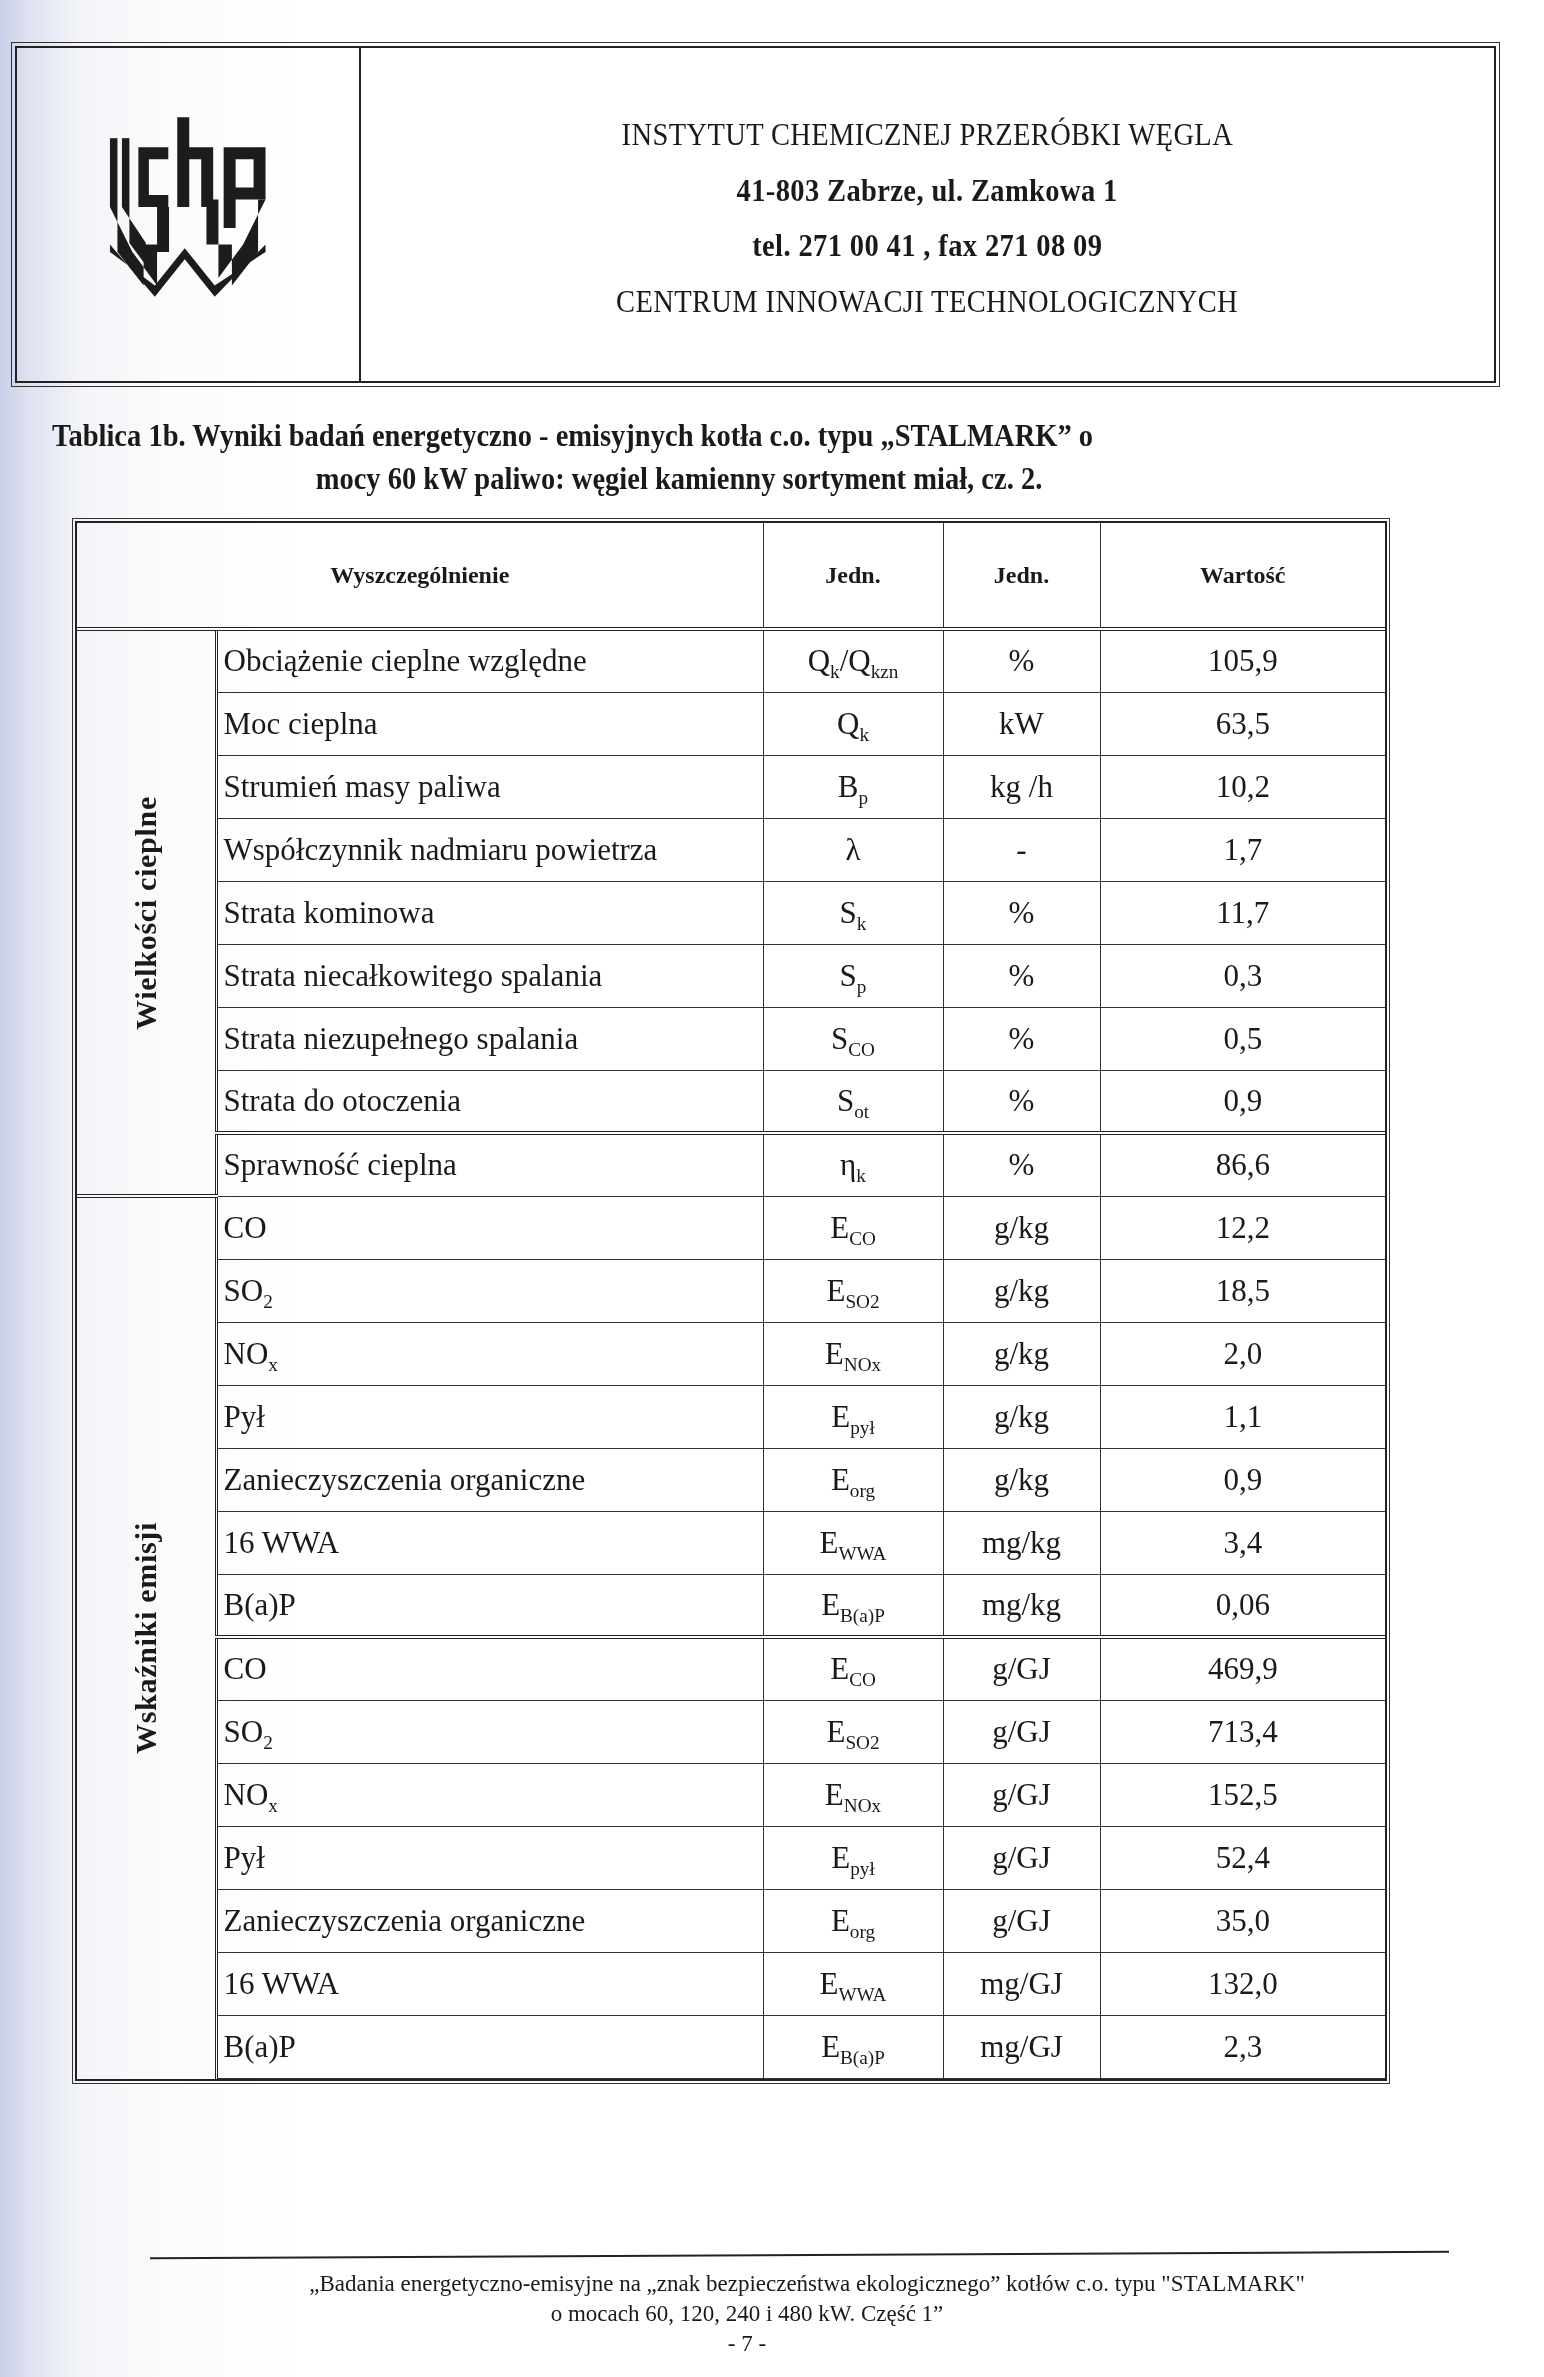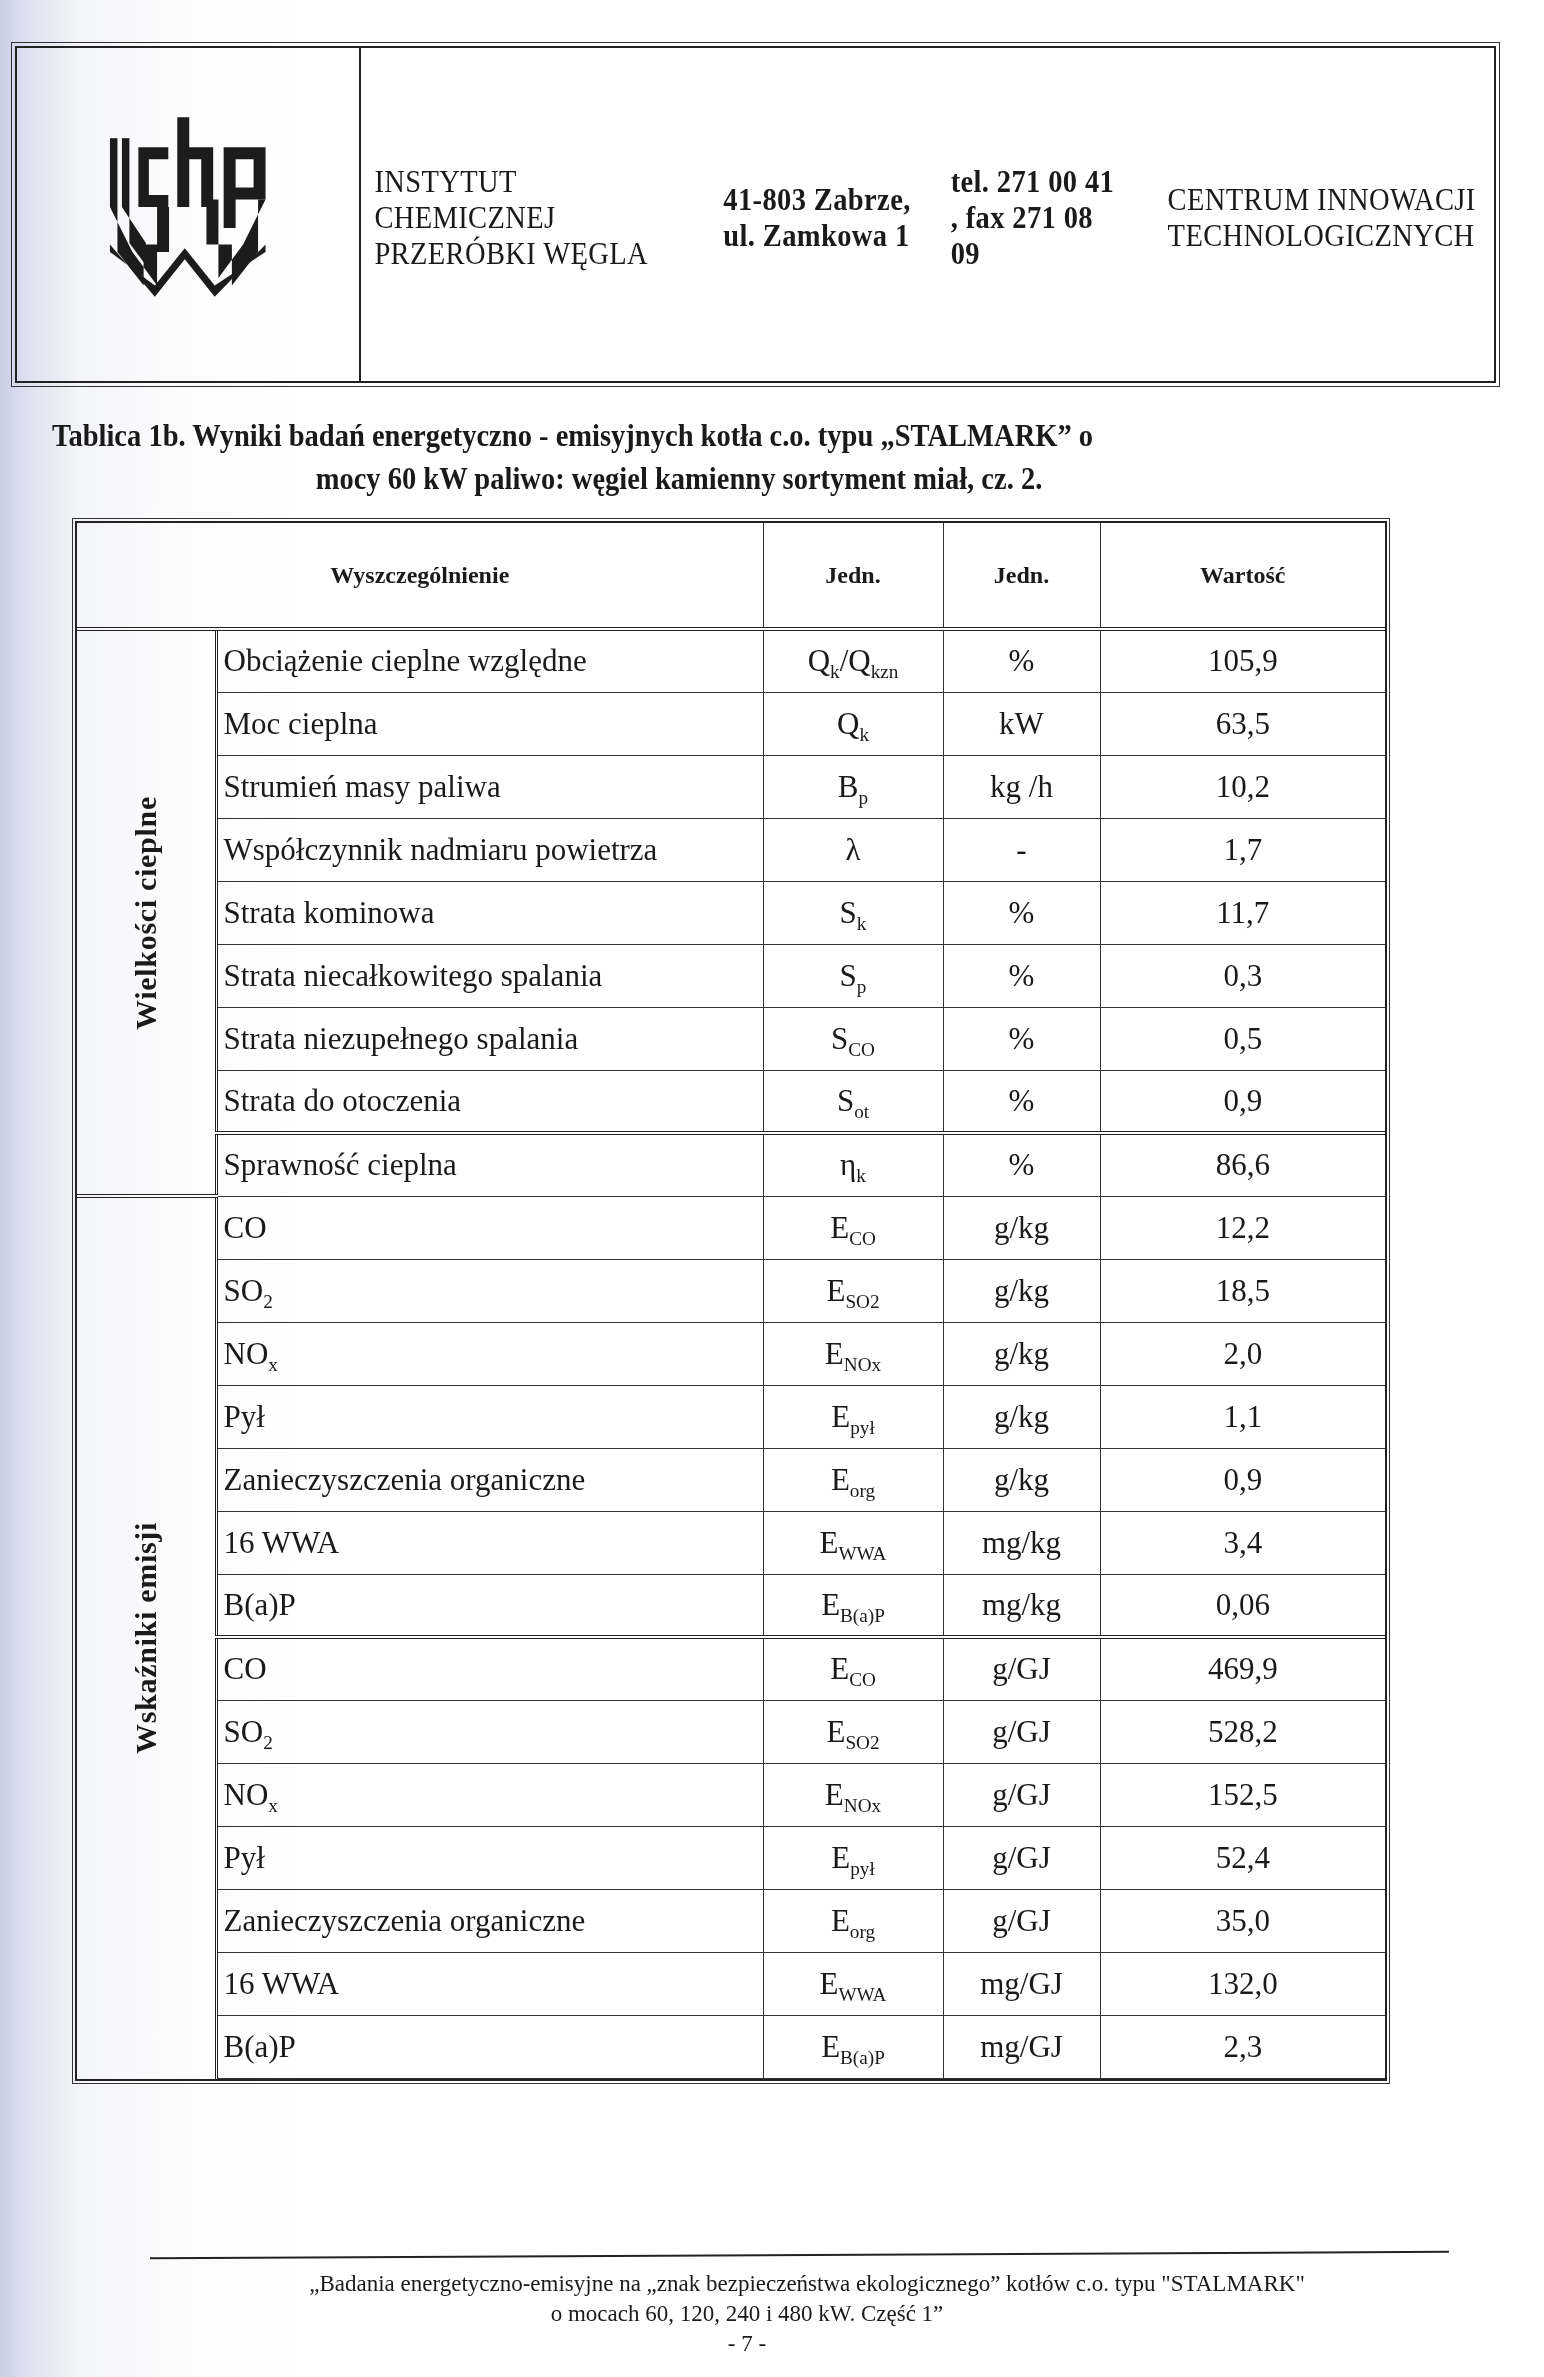--- a/index.html
+++ b/index.html
@@ -16,21 +16,21 @@
     border: 2.2px solid #222; box-sizing: border-box;
     outline: 1.5px solid #333; outline-offset: 3px;
     display: flex;
   }
   .logo-cell {
     width: 344px; border-right: 2.2px double #222; box-sizing: border-box;
     display: flex; align-items: center; justify-content: center;
   }
   .logo-cell svg { width: 187px; height: 180px; margin-top: -15px; }
   .lh-text {
-    flex: 1; display: flex; flex-direction: row; align-items: center; justify-content: center;
+    flex: 1; display: flex; flex-direction: column; align-items: center; justify-content: center;
     gap: 19.5px; padding-top: 7.5px;
   }
   .lh-line { font-size: 31px; letter-spacing: 0.4px; font-family: "Liberation Serif", serif; transform: scaleX(0.92); }
   .lh-line.bold { font-weight: bold; font-size: 31px; }
 
   
   .caption {
     position: absolute; left: 52px; top: 414px; width: 1393px;
     font-weight: bold; font-size: 31px; line-height: 43px; text-align: center;
     transform: scaleX(0.92); transform-origin: left top;
@@ -250,21 +250,21 @@
         <tr class="sep-above last-section">
           <td class="name"><span>CO</span></td>
           <td class="sym"><span class="sym-main">E</span><sub>CO</sub></td>
           <td class="unit">g/GJ</td>
           <td class="val">469,9</td>
         </tr>
         <tr class="last-section">
           <td class="name"><span>SO</span><sub>2</sub></td>
           <td class="sym"><span class="sym-main">E</span><sub>SO2</sub></td>
           <td class="unit">g/GJ</td>
-          <td class="val">528,2</td>
+          <td class="val">713,4</td>
         </tr>
         <tr class="last-section">
           <td class="name"><span>NO</span><sub>x</sub></td>
           <td class="sym"><span class="sym-main">E</span><sub>NOx</sub></td>
           <td class="unit">g/GJ</td>
           <td class="val">152,5</td>
         </tr>
         <tr class="last-section">
           <td class="name"><span>Pył</span></td>
           <td class="sym"><span class="sym-main">E</span><sub>pył</sub></td>

